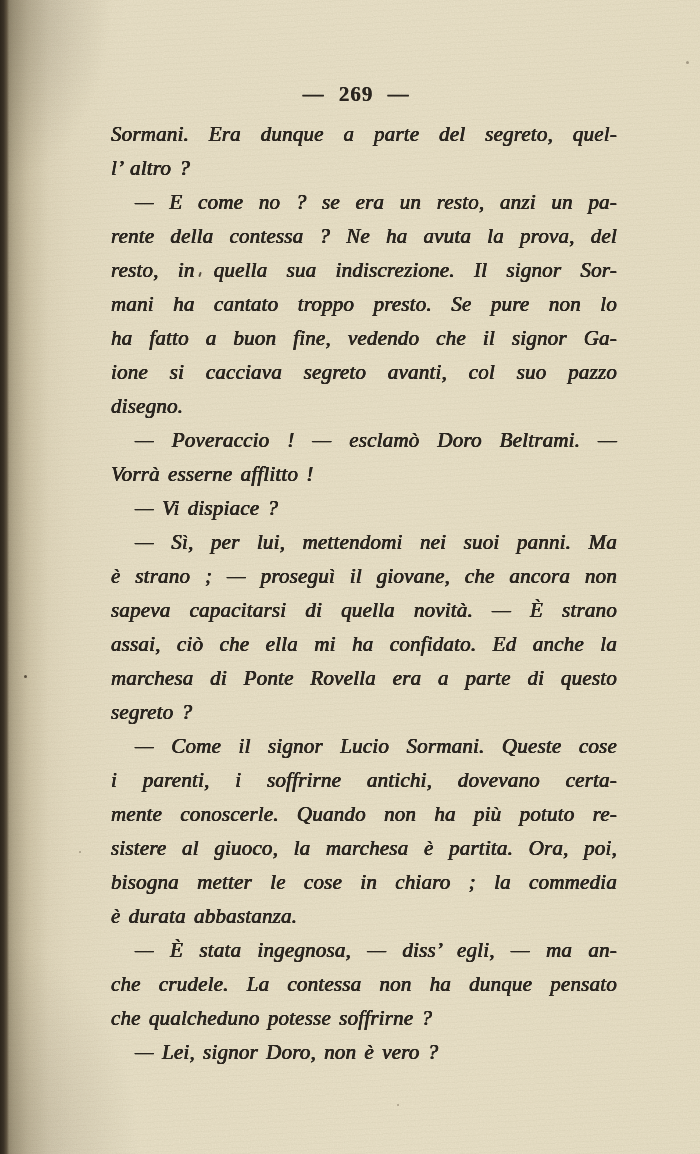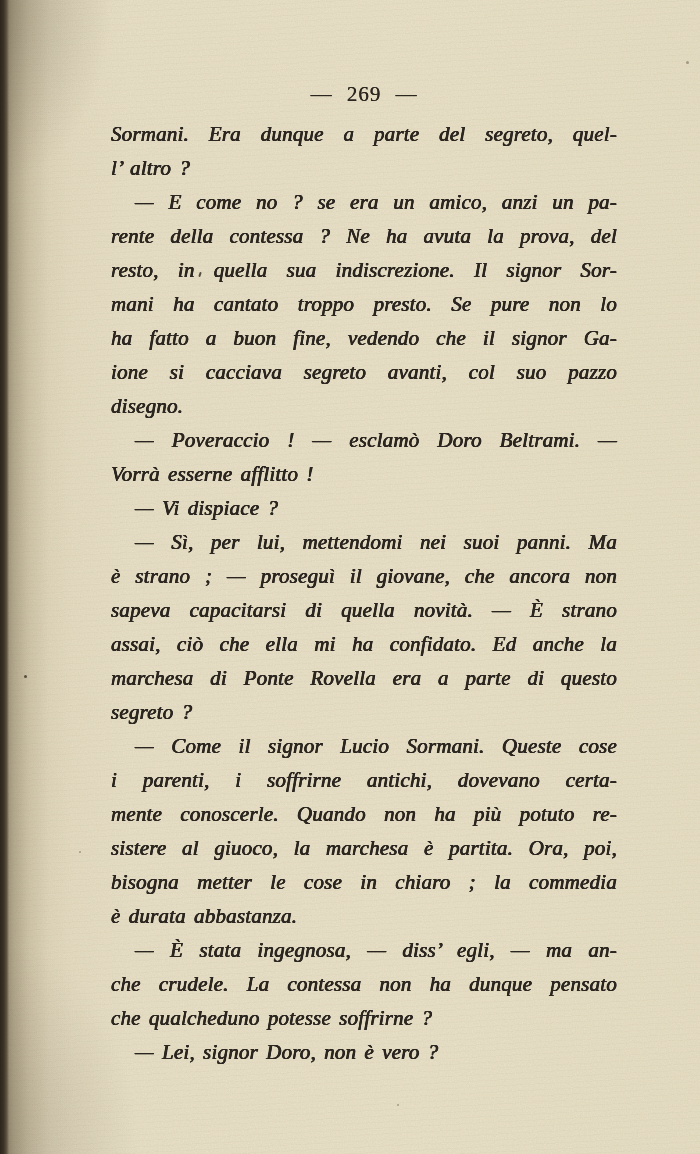--- a/index.html
+++ b/index.html
@@ -23,25 +23,26 @@
   .left-shadow{
     position:absolute;left:0;top:0;bottom:0;width:72px;pointer-events:none;
     background:linear-gradient(90deg,rgba(59,49,35,0.38) 0px,rgba(93,82,62,0.24) 14px,rgba(120,108,84,0.13) 30px,rgba(140,128,100,0.05) 48px,rgba(140,128,100,0) 72px);
   }
   .fibers{
     position:absolute;inset:0;pointer-events:none;opacity:.6;
     background:repeating-linear-gradient(177deg,rgba(120,105,80,0.045) 0 1px,rgba(0,0,0,0) 1px 6px);
   }
   .grain{position:absolute;inset:0;mix-blend-mode:multiply;opacity:.4;pointer-events:none;}
   .header{
-    position:absolute;top:82px;left:111px;width:506px;
+    position:absolute;top:82px;left:103px;width:506px;
     text-align:center;
     font-size:21px;color:var(--ink,#2b2620);
     word-spacing:8px;letter-spacing:1px;
     text-shadow:0.3px 0 currentColor;
+    font-weight:bold;
   }
   .text-block{
     position:absolute;top:117px;left:111px;width:506px;
     font-size:21px;line-height:34px;color:var(--ink,#2b2620);
     letter-spacing:0.2px;word-spacing:0.13em;
     text-shadow:0.35px 0 currentColor,-0.35px 0 currentColor,0 0.25px currentColor;
     font-style:italic;
   }
   .line{text-align:justify;text-align-last:justify;white-space:normal;}
   .line.nojust{text-align-last:left;}
@@ -68,21 +69,21 @@
 
   <div class="fibers"></div>
   <div class="binding"></div>
   <div class="left-shadow"></div>
 
   <div class="header">— 269 —</div>
 
   <div class="text-block" id="text-block">
       <div class="line">Sormani. Era dunque a parte del segreto, quel-</div>
       <div class="line nojust">l’ altro ?</div>
-      <div class="line indent">— E come no ? se era un amico, anzi un pa-</div>
+      <div class="line indent">— E come no ? se era un resto, anzi un pa-</div>
       <div class="line">rente della contessa ? Ne ha avuta la prova, del</div>
       <div class="line">resto, in quella sua indiscrezione. Il signor Sor-</div>
       <div class="line">mani ha cantato troppo presto. Se pure non lo</div>
       <div class="line">ha fatto a buon fine, vedendo che il signor Ga-</div>
       <div class="line">ione si cacciava segreto avanti, col suo pazzo</div>
       <div class="line nojust">disegno.</div>
       <div class="line indent">— Poveraccio ! — esclamò Doro Beltrami. —</div>
       <div class="line nojust">Vorrà esserne afflitto !</div>
       <div class="line indent nojust">— Vi dispiace ?</div>
       <div class="line indent">— Sì, per lui, mettendomi nei suoi panni. Ma</div>

